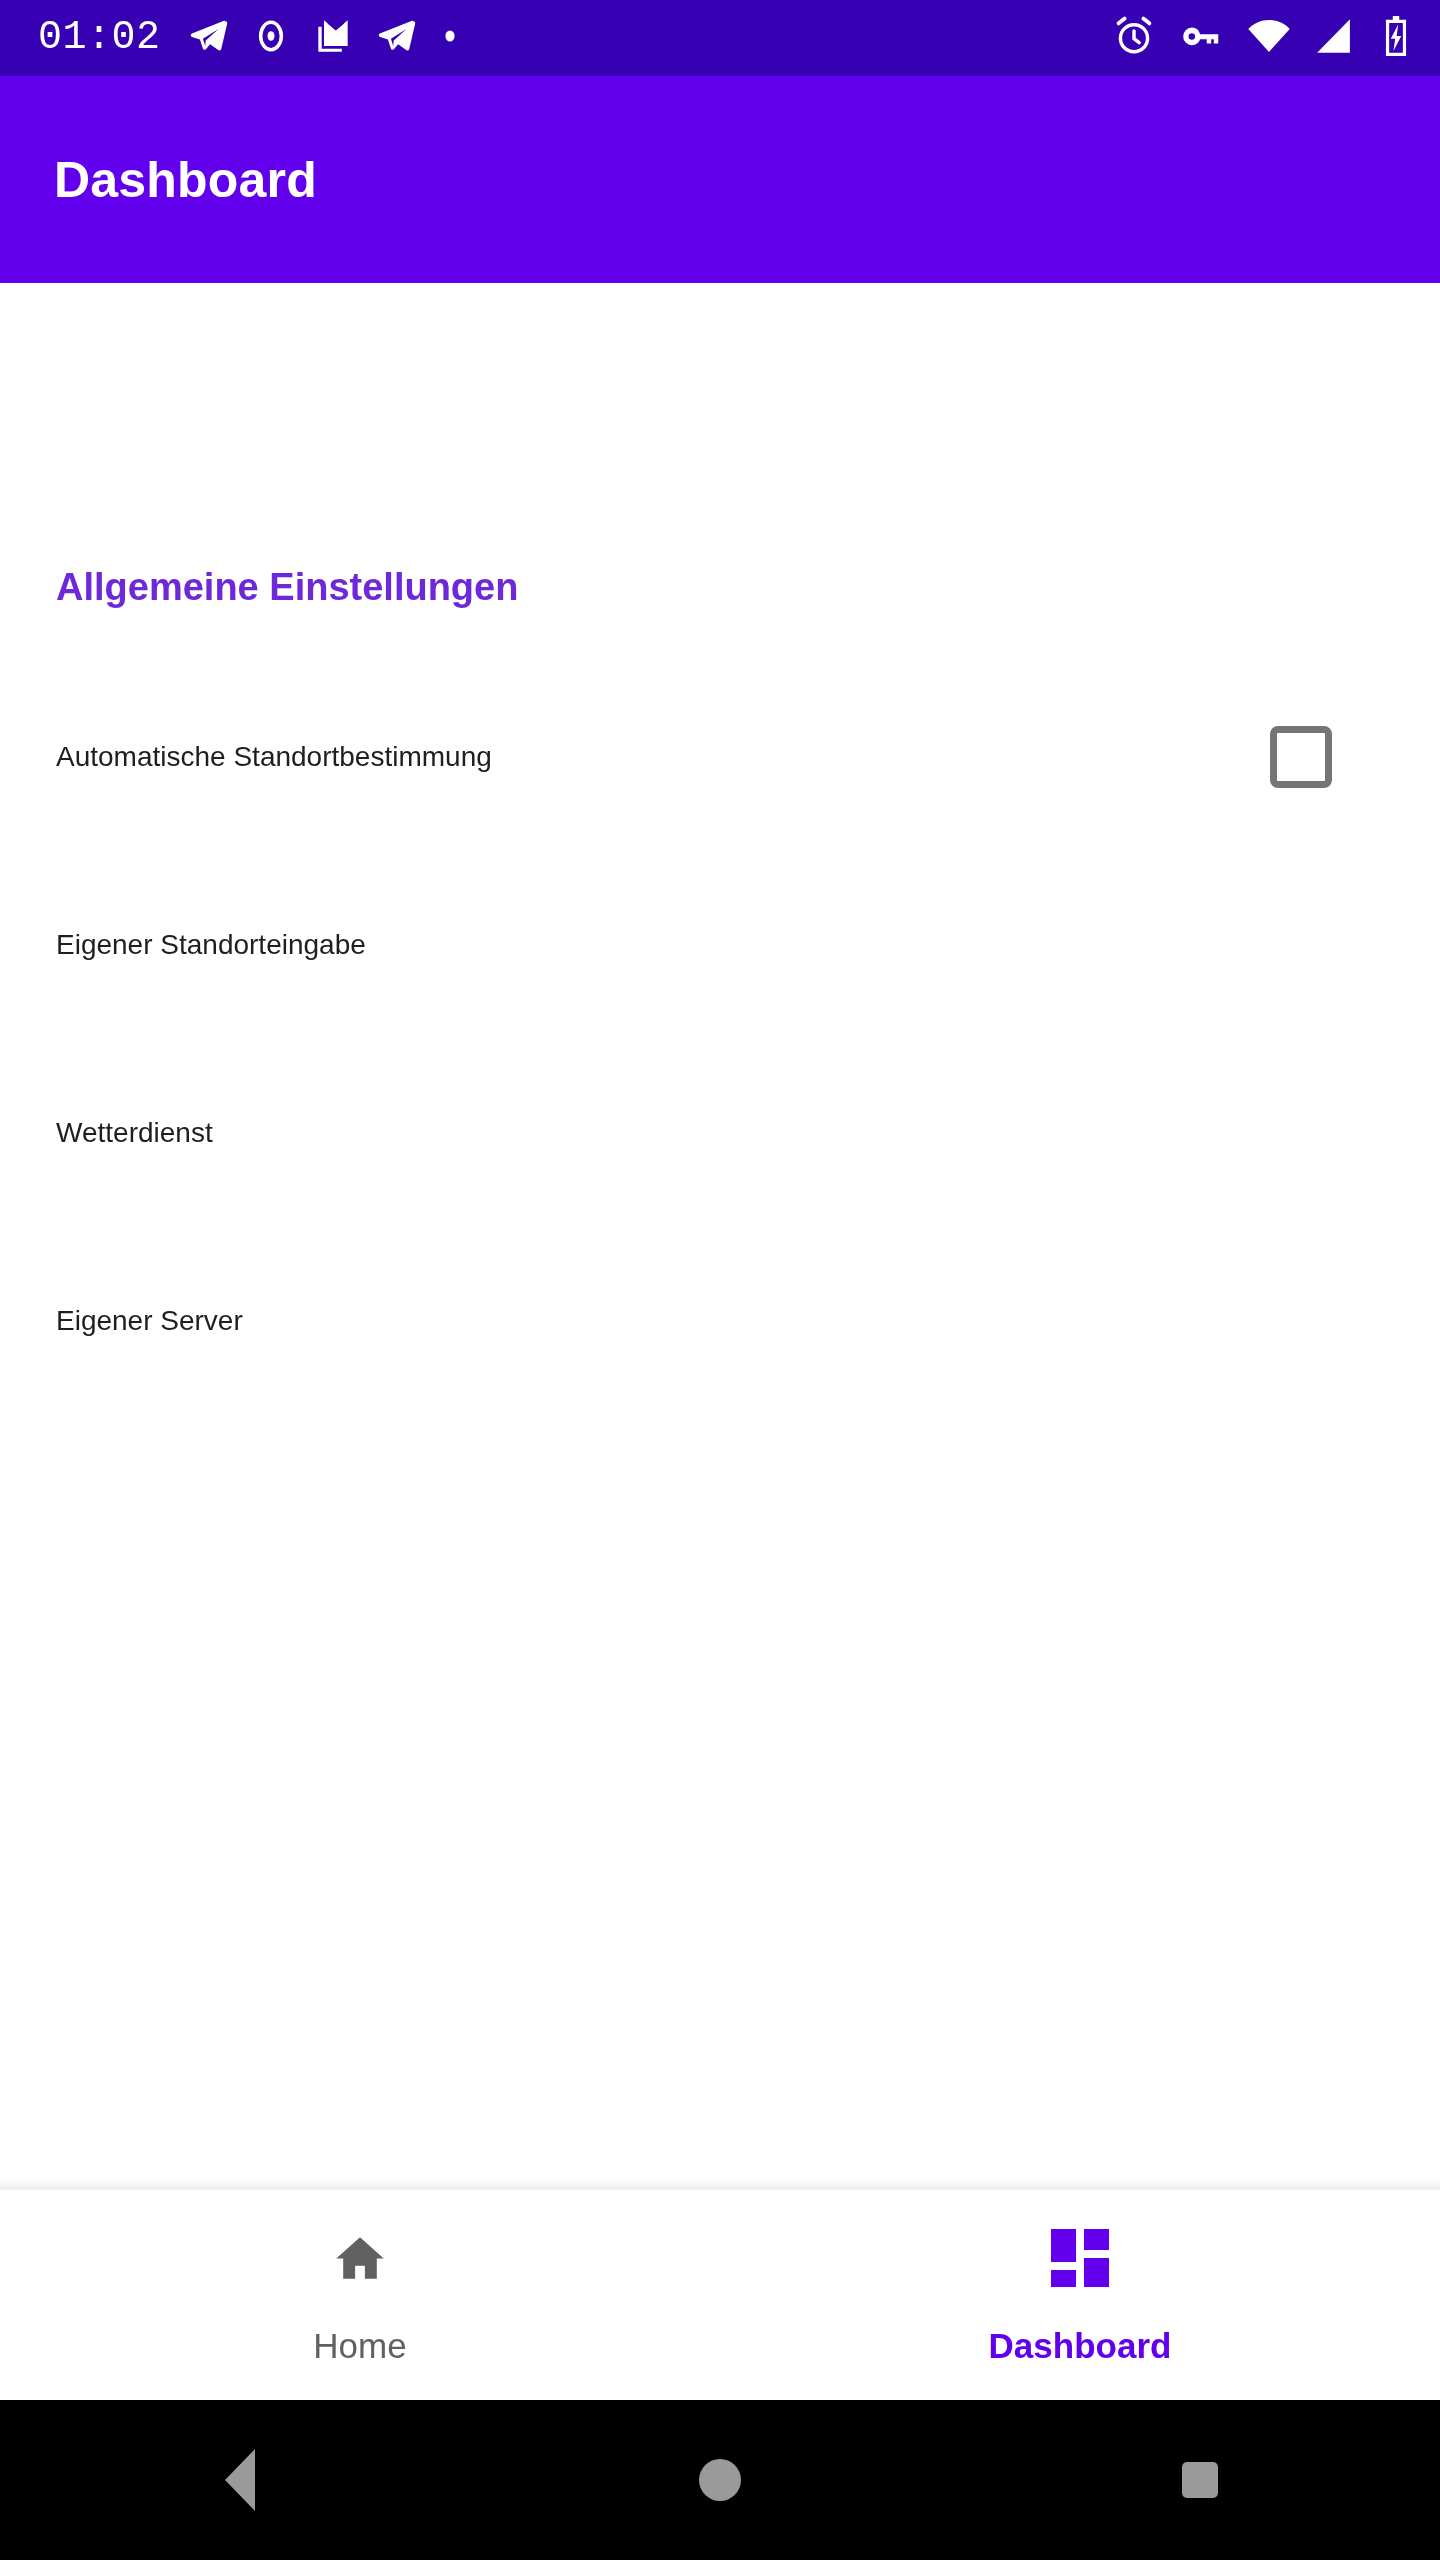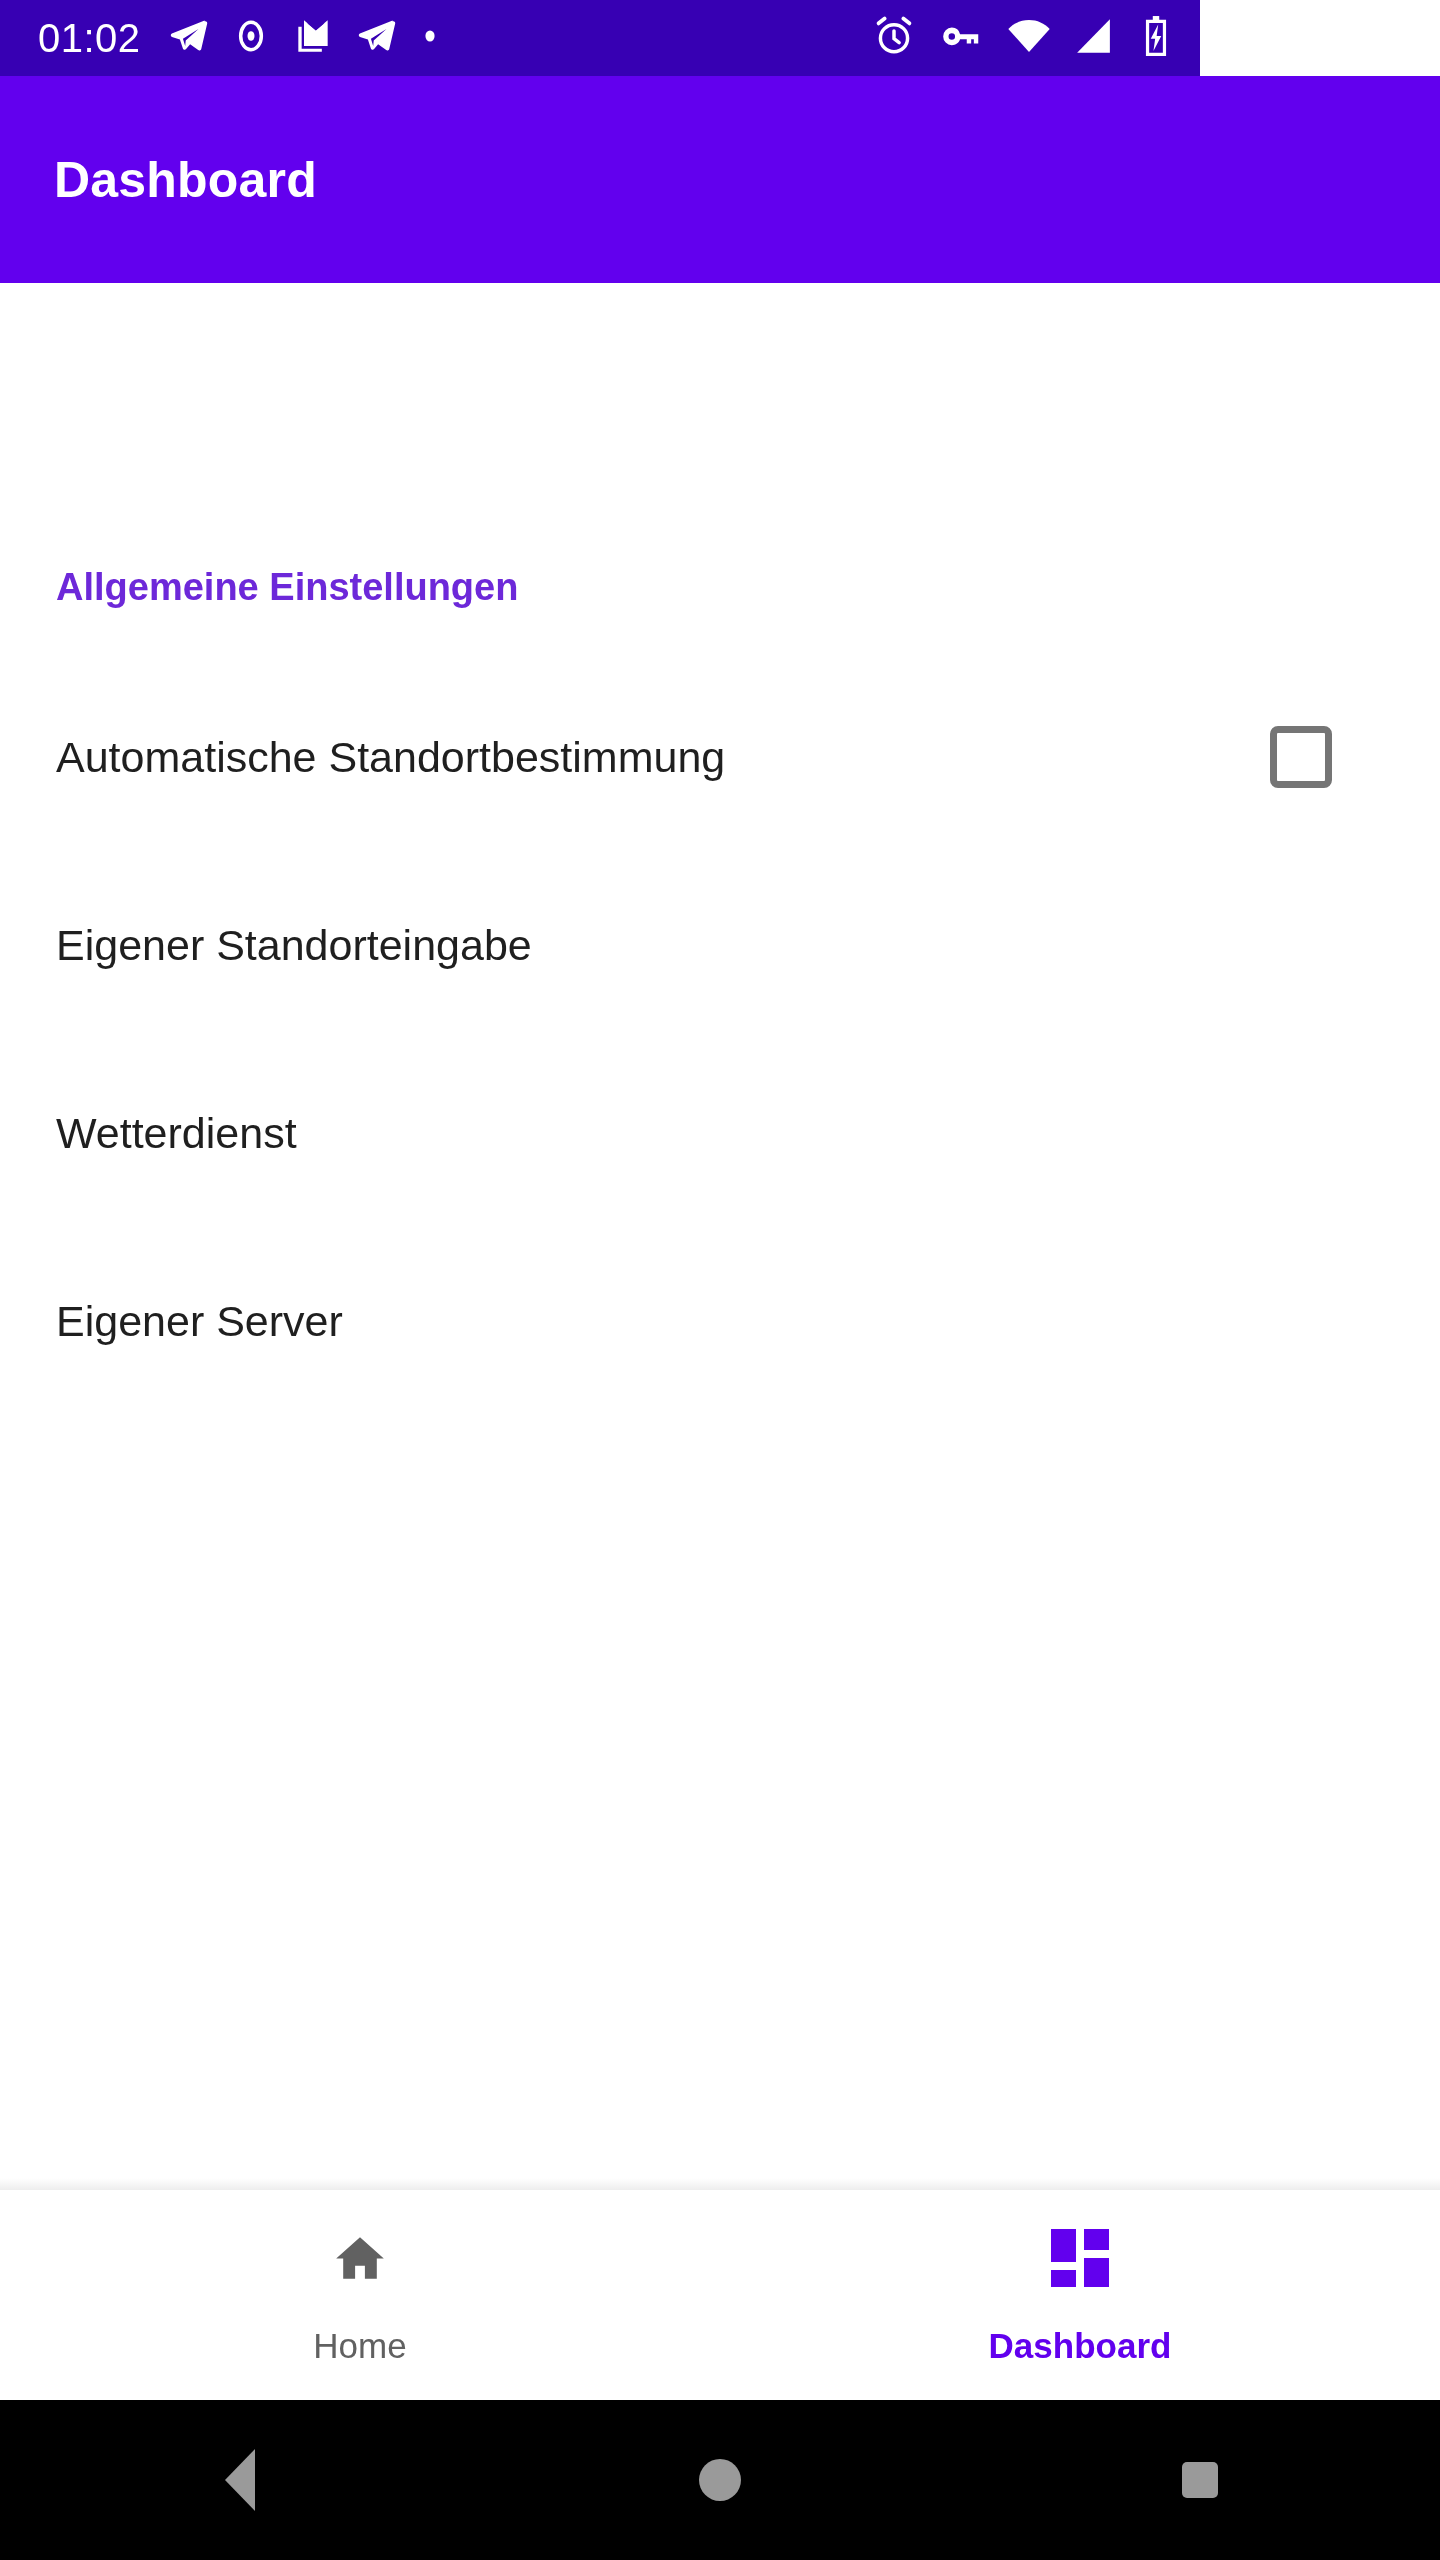--- a/index.html
+++ b/index.html
@@ -15,26 +15,27 @@
     position: relative;
     width: 1440px;
     height: 2560px;
     background: #ffffff;
   }
 
   
   .status-bar {
     position: absolute;
     top: 0; left: 0;
-    width: 1200px;
+    width: 1440px;
     height: 76px;
     background: #3700B3;
     display: flex;
     align-items: center;
     padding: 0 26px 0 38px;
+    font-family: Liberation Mono, monospace;
   }
   .status-time {
     color: #ffffff;
     font-size: 40px;
     font-weight: 400;
     letter-spacing: 0.5px;
     line-height: 1;
     margin-right: 26px;
   }
   .status-left-icons {
@@ -104,21 +105,21 @@
   }
   .list-row {
     position: relative;
     height: 188px;
     display: flex;
     align-items: center;
     padding: 0 56px;
   }
   .list-row-label {
     color: #1f1f1f;
-    font-size: 43px;
+    font-size: 28px;
     font-weight: 400;
     line-height: 1;
     flex: 1;
     white-space: nowrap;
   }
   .checkbox {
     width: 62px;
     height: 62px;
     border: 7px solid #757575;
     border-radius: 8px;

